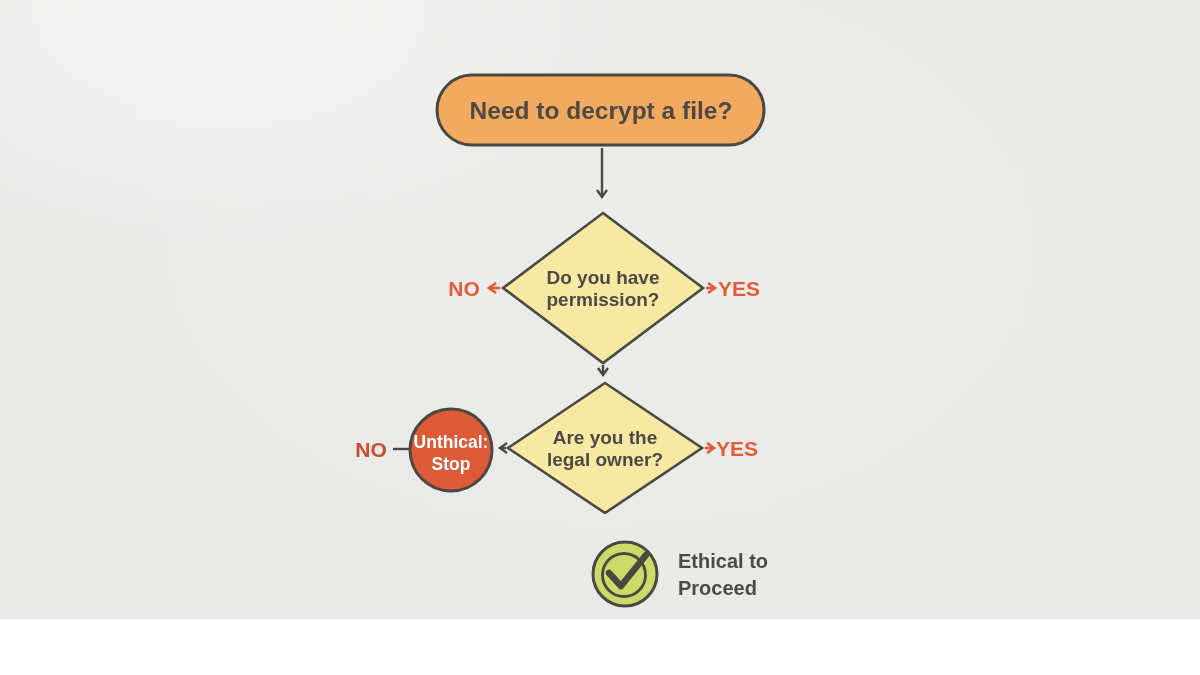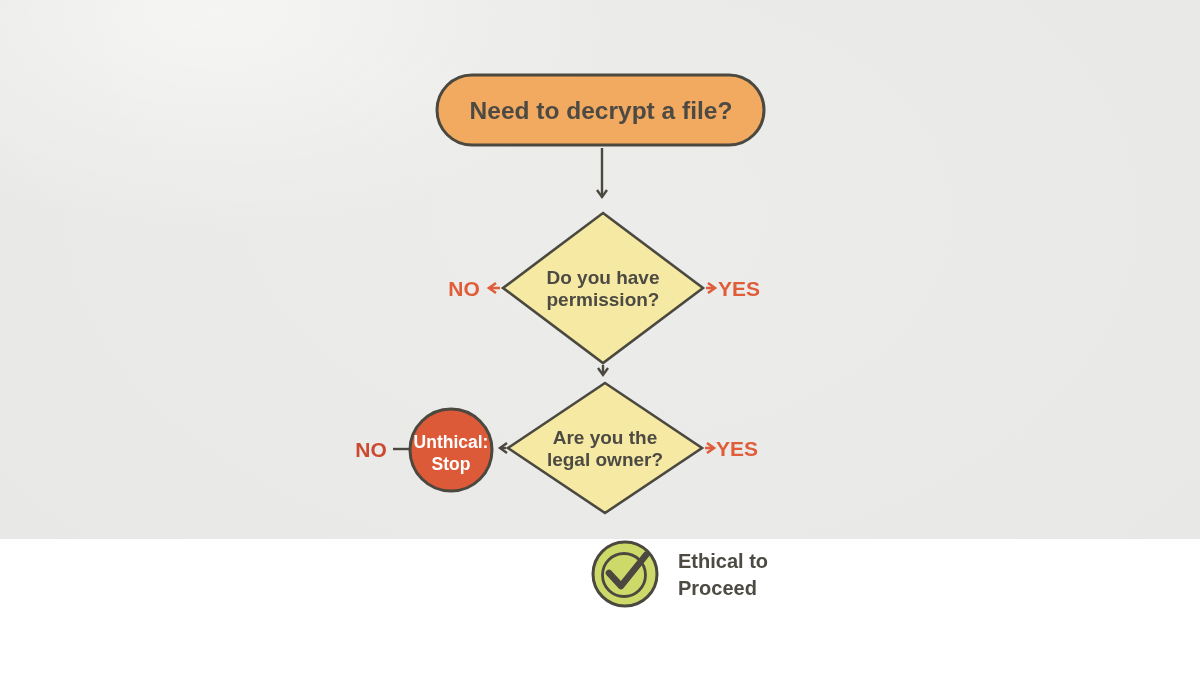--- a/index.html
+++ b/index.html
@@ -8,21 +8,21 @@
   }
   body {
     width: 1200px;
     height: 675px;
     overflow: hidden;
     font-family: "Liberation Sans", sans-serif;
   }
   .canvas {
     position: relative;
     width: 1200px;
-    height: 539px;
+    height: 619px;
     background:
       radial-gradient(ellipse 900px 500px at 18% 2%, rgba(255,255,255,0.55) 0%, rgba(255,255,255,0) 45%),
       radial-gradient(ellipse 1400px 900px at 50% 40%, var(--background, #ecECEA) 0%, #e7e7e6 75%, #e2e2e1 100%);
   }
   svg { display: block; }
 
   .start-rect {
     fill: var(--node-fill-orange, #f2aa61);
     stroke: var(--outline-dark, #4b4840);
     stroke-width: 3;

